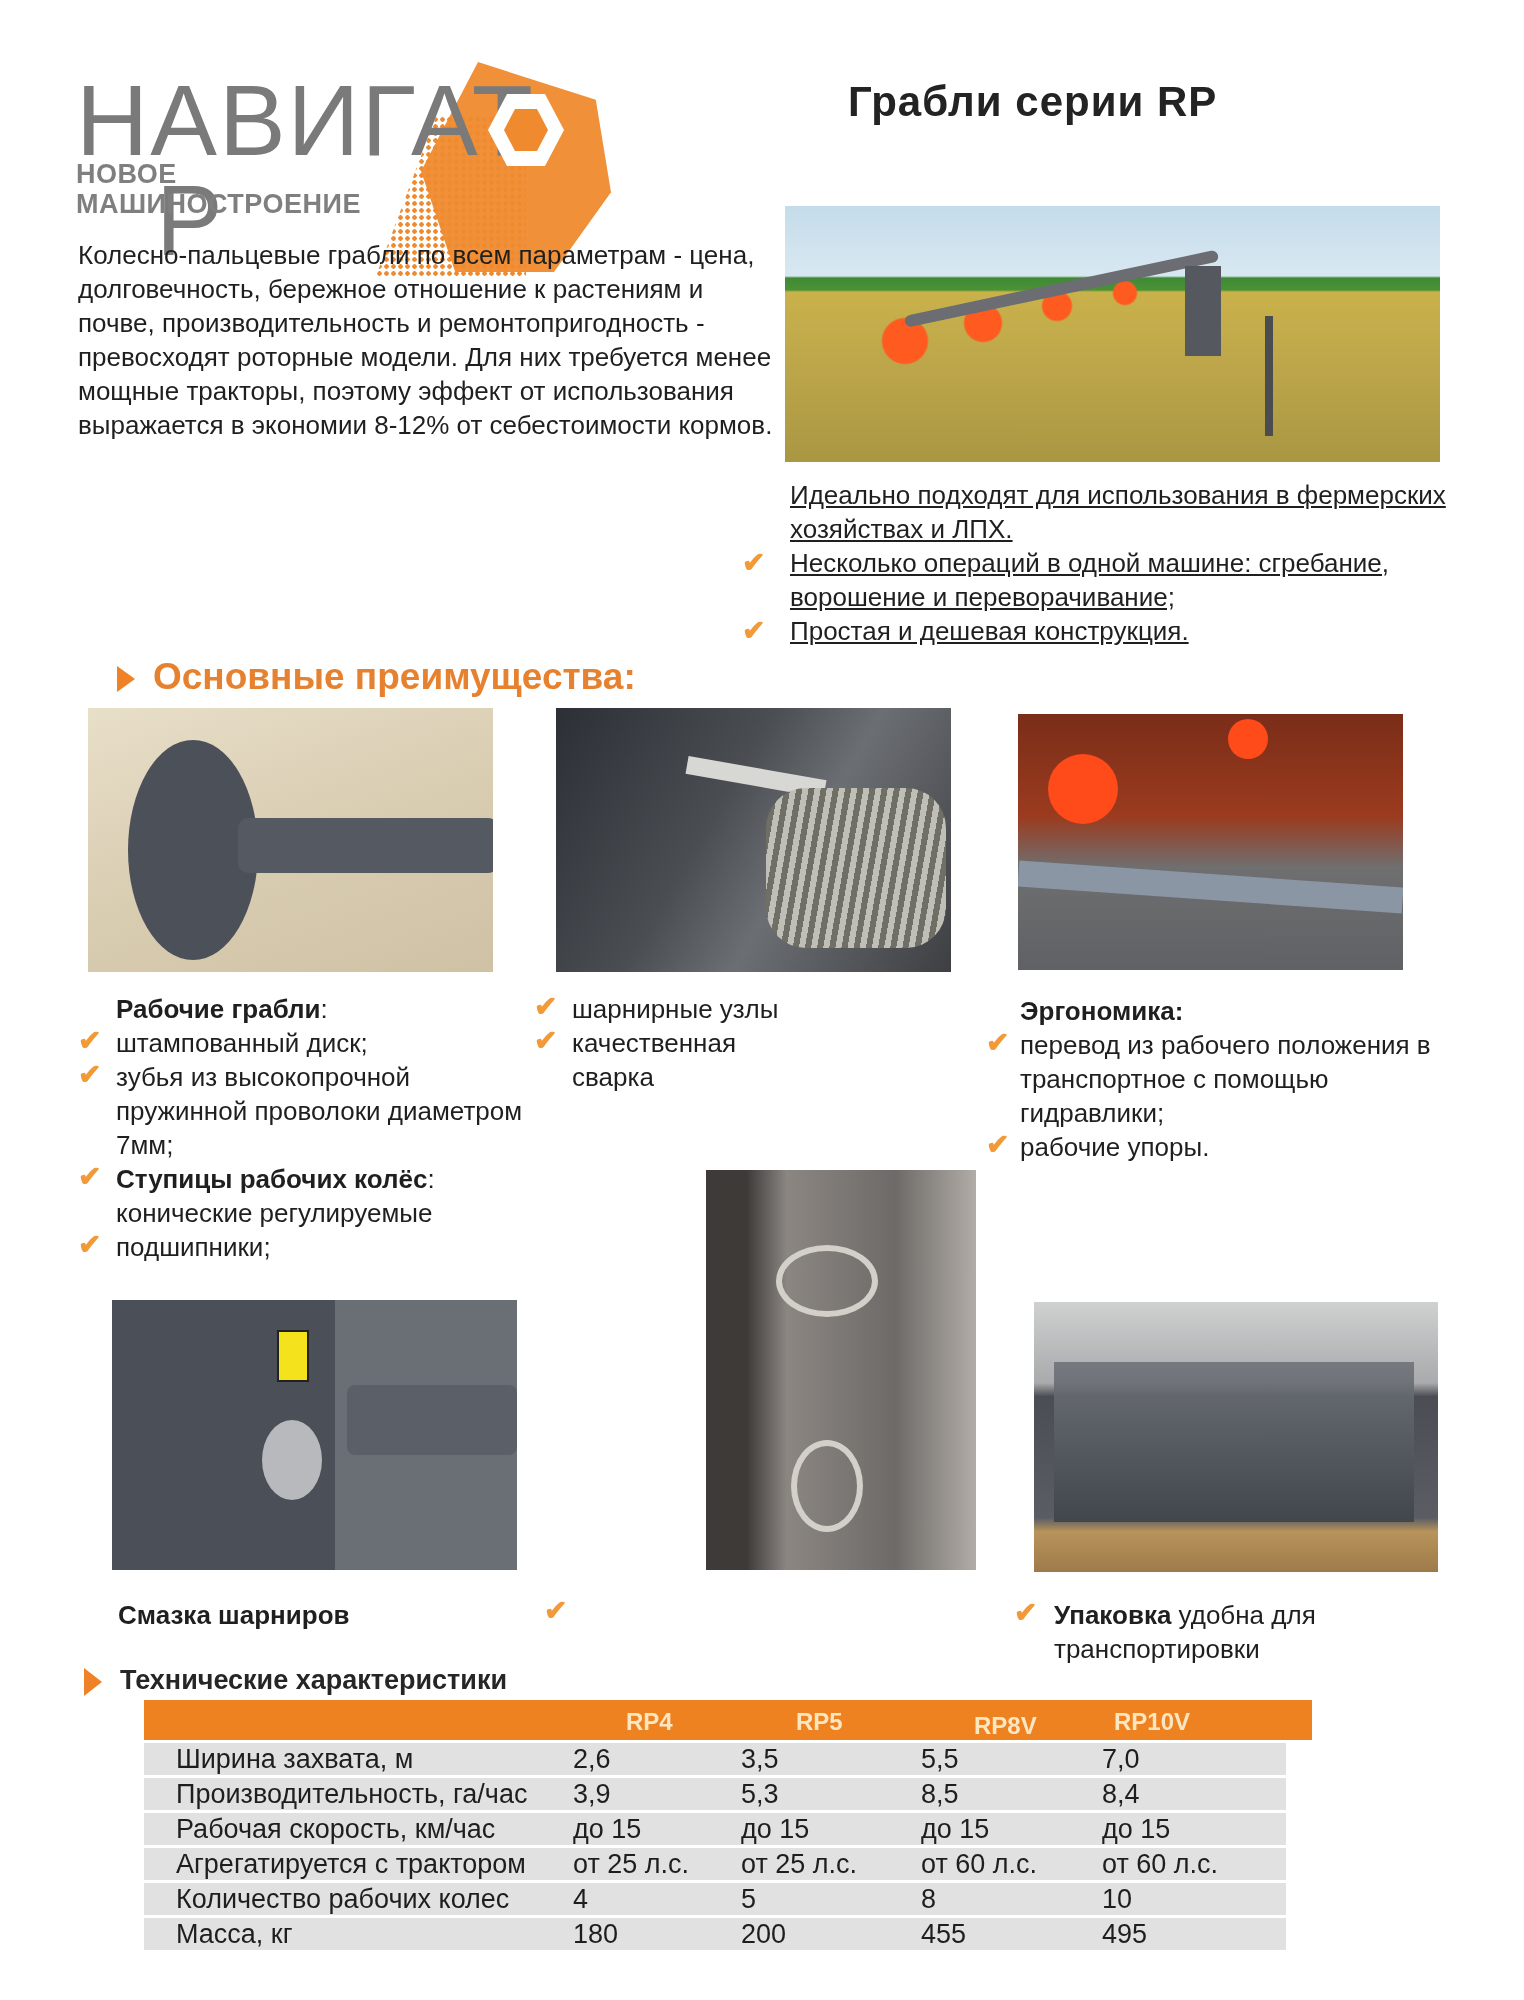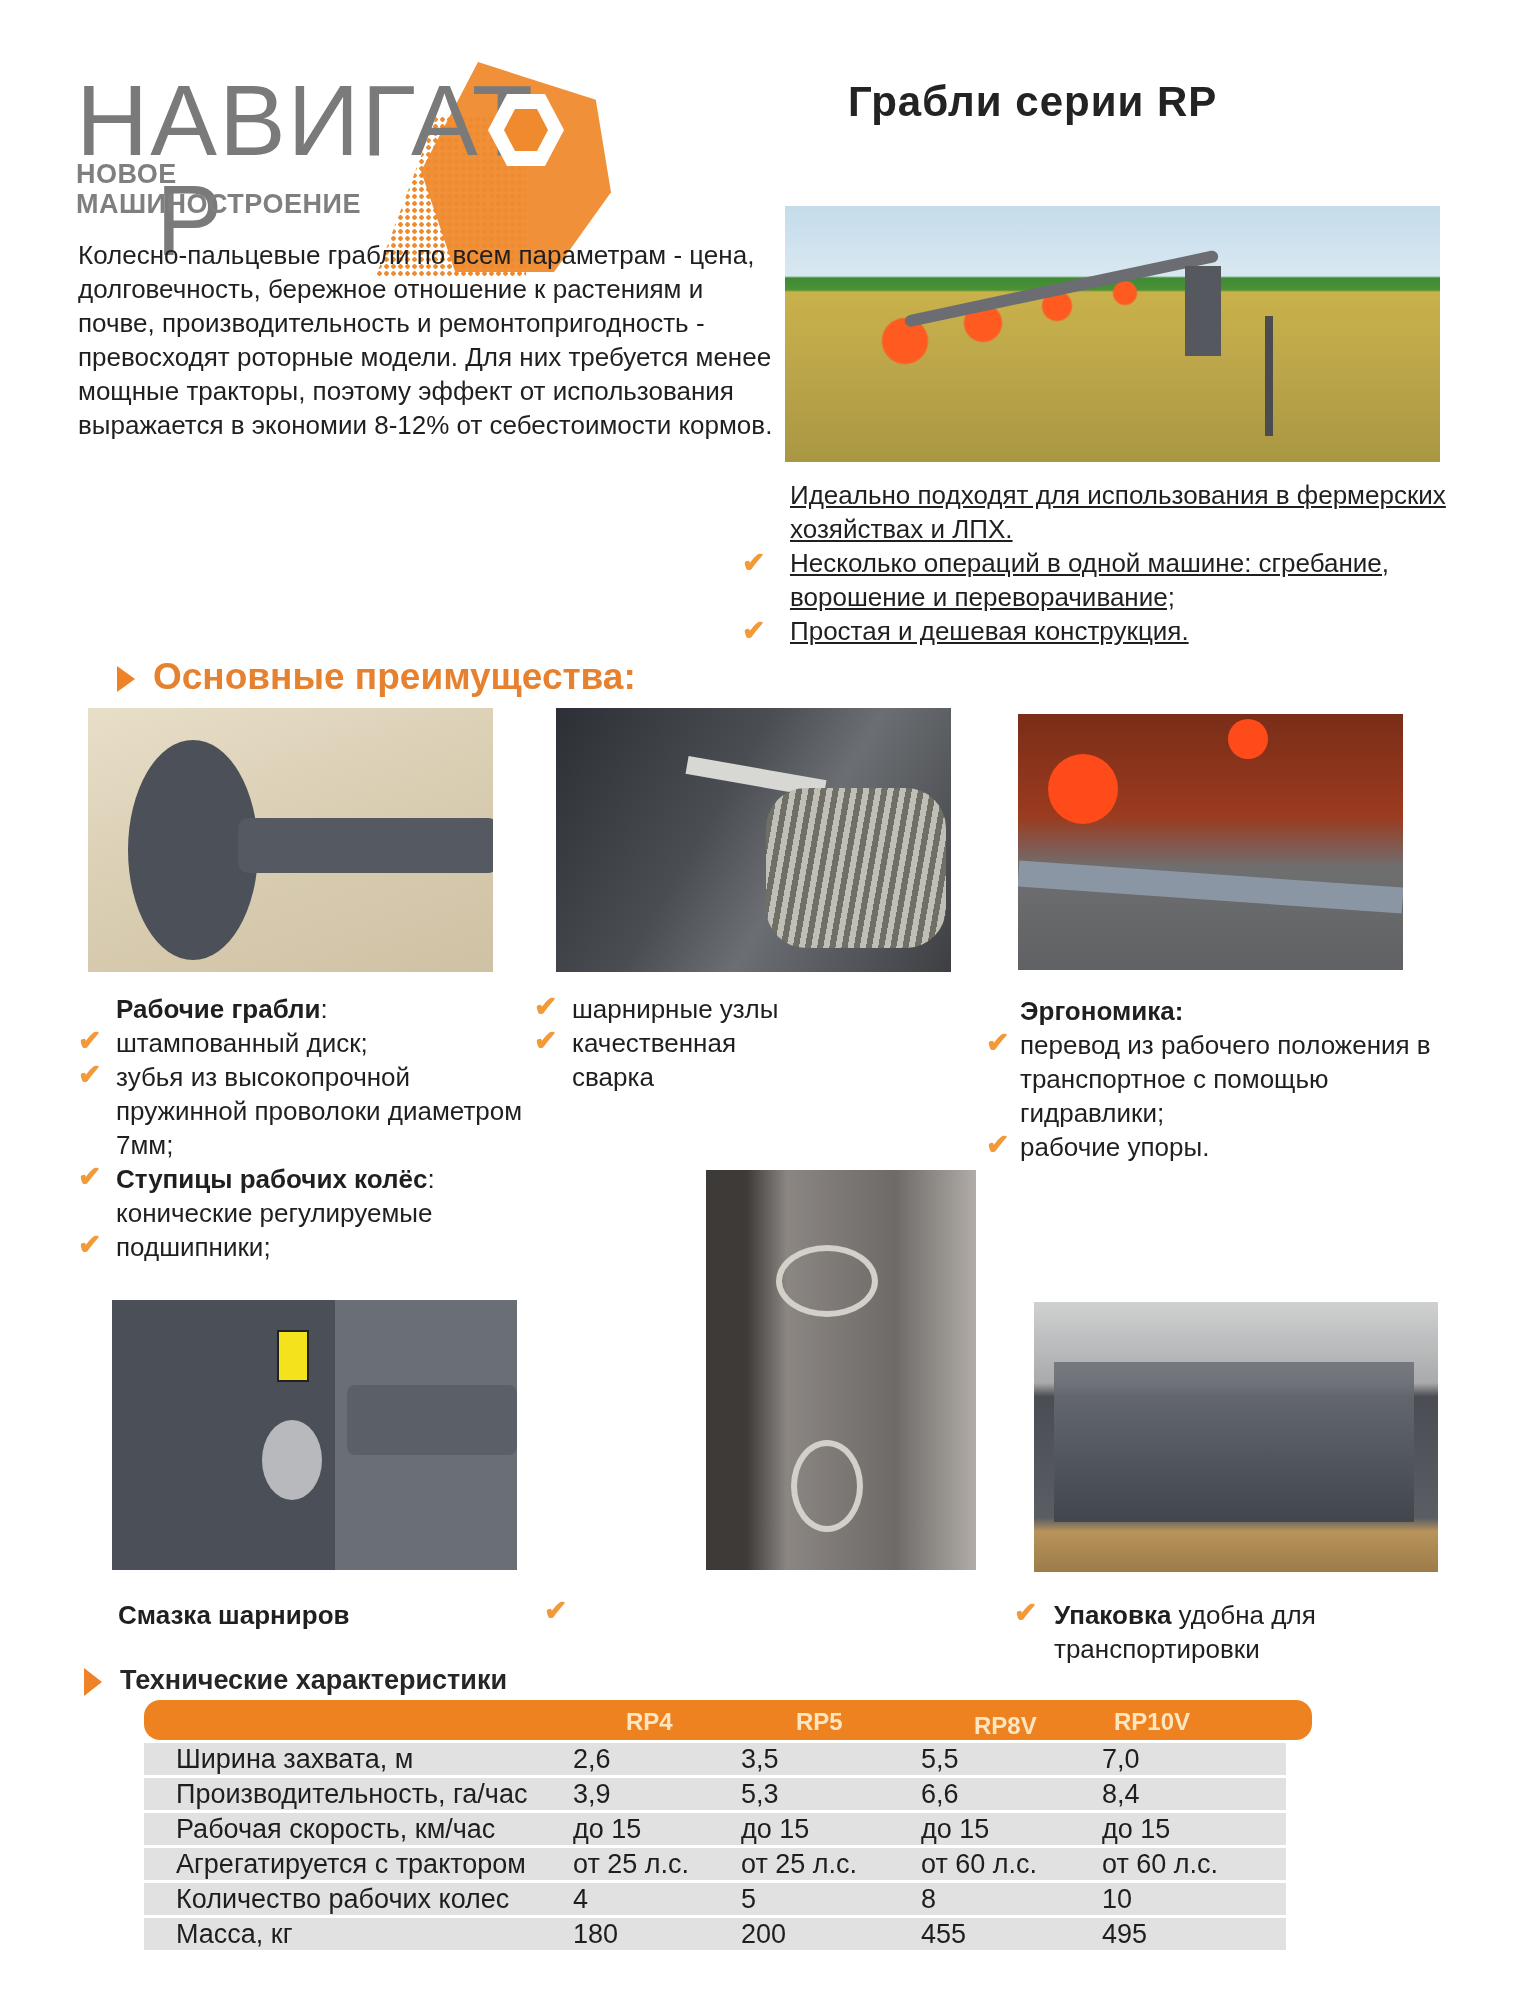--- a/index.html
+++ b/index.html
@@ -134,21 +134,21 @@
   .col3 { left: 1020px; top: 994px; width: 420px; }
 
   .lube { left: 118px; top: 1598px; font-size: 26px; font-weight: 700; }
   .pack { left: 1054px; top: 1598px; width: 380px; }
 
   .tech-head { left: 84px; top: 1665px; font-size: 27px; font-weight: 700; color: #262626; }
   .tech-head .arrow-tri { border-top-width: 14px; border-bottom-width: 14px; border-left-width: 18px; margin-right: 18px; }
 
   .table { left: 144px; top: 1700px; width: 1168px; }
   .thead {
-    height: 40px; background: #ee8221; width: 1168px; position: relative; border-radius: 16px;
+    height: 40px; background: #ee8221; width: 1168px; position: relative;
   }
   .th { position:absolute; top: 8px; color: #fbe6c2; font-weight: 700; font-size: 24px; }
   .trow {
     position: relative; height: 32px; background: #e1e1e1; margin-top: 3px; width: 1142px;
     font-size: 27px; line-height: 32px; color: #1e1e1e;
   }
   .trow:first-of-type { margin-top: 4px; }
   .td-label { position:absolute; left: 18px; top: 0; margin-left: 14px; }
   .td { position:absolute; top: 0; text-align: left; width: 170px; }
 </style>
@@ -289,21 +289,21 @@
     <span class="td-label">Ширина захвата, м</span>
     <span class="td" style="left:429px">2,6</span>
     <span class="td" style="left:597px">3,5</span>
     <span class="td" style="left:777px">5,5</span>
     <span class="td" style="left:958px">7,0</span>
   </div>
   <div class="trow">
     <span class="td-label">Производительность, га/час</span>
     <span class="td" style="left:429px">3,9</span>
     <span class="td" style="left:597px">5,3</span>
-    <span class="td" style="left:777px">6,6</span>
+    <span class="td" style="left:777px">8,5</span>
     <span class="td" style="left:958px">8,4</span>
   </div>
   <div class="trow">
     <span class="td-label">Рабочая скорость, км/час</span>
     <span class="td" style="left:429px">до 15</span>
     <span class="td" style="left:597px">до 15</span>
     <span class="td" style="left:777px">до 15</span>
     <span class="td" style="left:958px">до 15</span>
   </div>
   <div class="trow">

